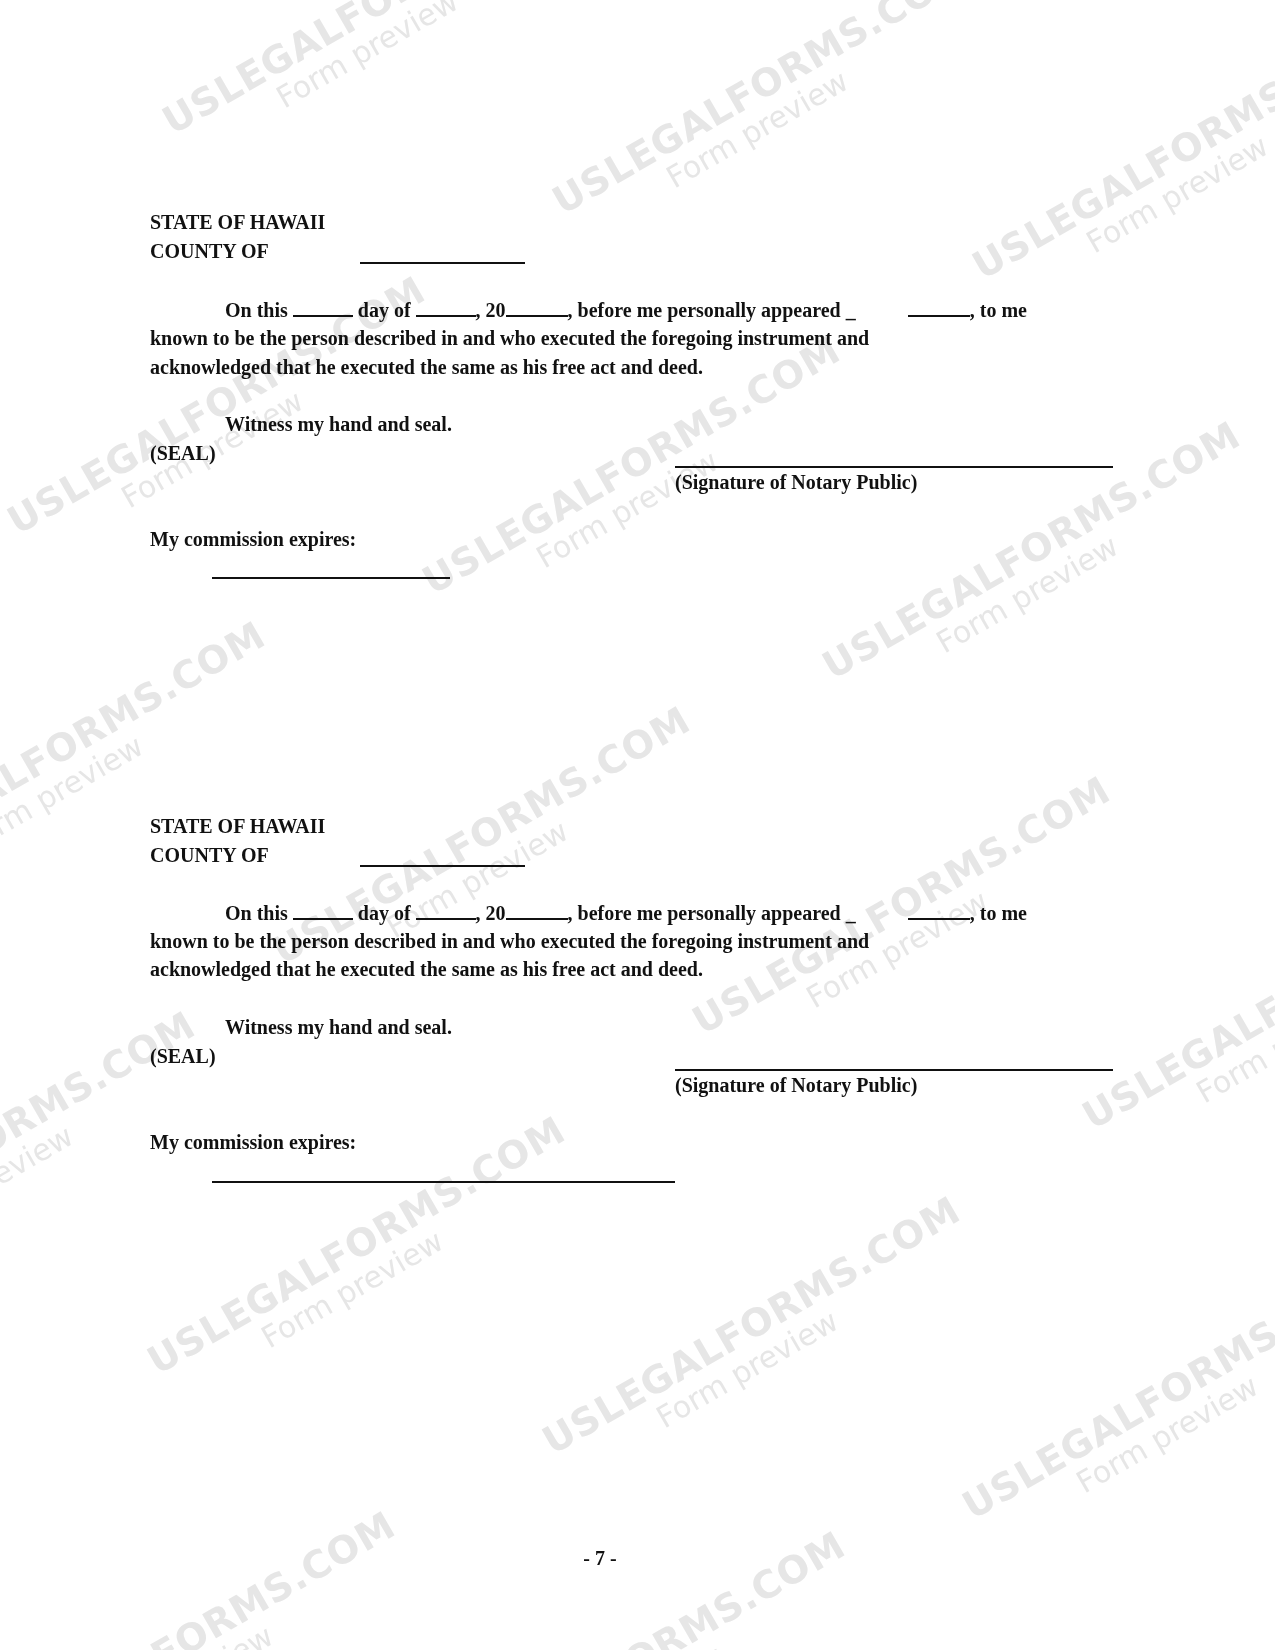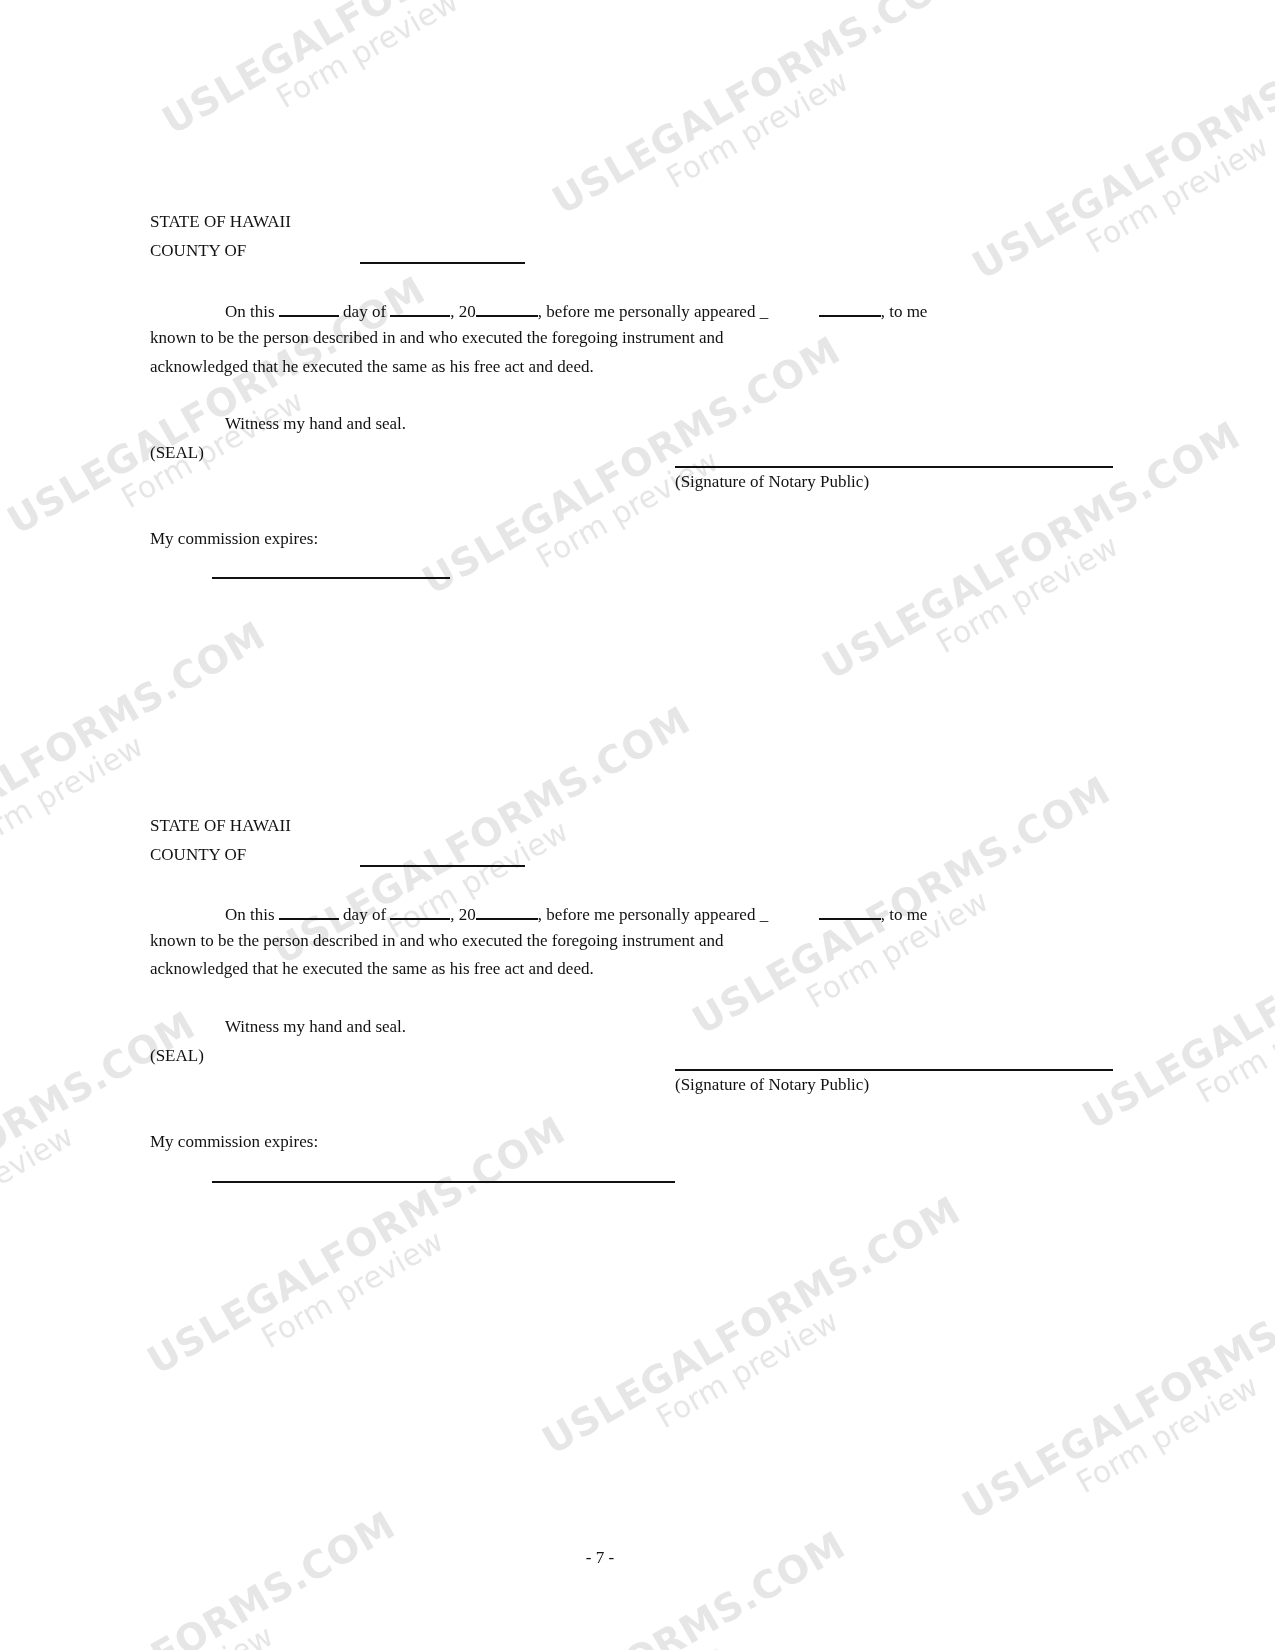--- a/index.html
+++ b/index.html
@@ -1,19 +1,19 @@
 <!DOCTYPE html>
 <html><head>
 <meta charset="utf-8">
 <style>
   html, body { margin:0; padding:0; background:#ffffff; }
   body { width:1275px; height:1650px; position:relative; overflow:hidden;
          font-family:"Liberation Serif", serif; color:#111; }
   .page { position:absolute; left:0; top:0; width:1275px; height:1650px; }
-  .line { position:absolute; font-size:17px; line-height:28px; white-space:nowrap; }
+  .line { position:absolute; font-size:20px; line-height:28px; white-space:nowrap;font-weight:bold; }
   .blank { display:inline-block; border-bottom:2px solid #111; height:20px; vertical-align:baseline; }
   .rule { position:absolute; height:0; border-top:2px solid #111; }
   .wm { position:absolute; font-family:"DejaVu Sans", sans-serif; color:#e6e6e6;
         transform:rotate(-30deg); transform-origin:left top; white-space:nowrap; pointer-events:none; }
   .wm .big { font-size:38px; font-weight:bold; letter-spacing:1px; display:block; }
   .wm .small { font-size:30px; display:block; margin-left:110px; margin-top:-4px; }
   .center { position:absolute; left:0; width:1200px; text-align:center; }
 </style>
 </head>
 <body>

